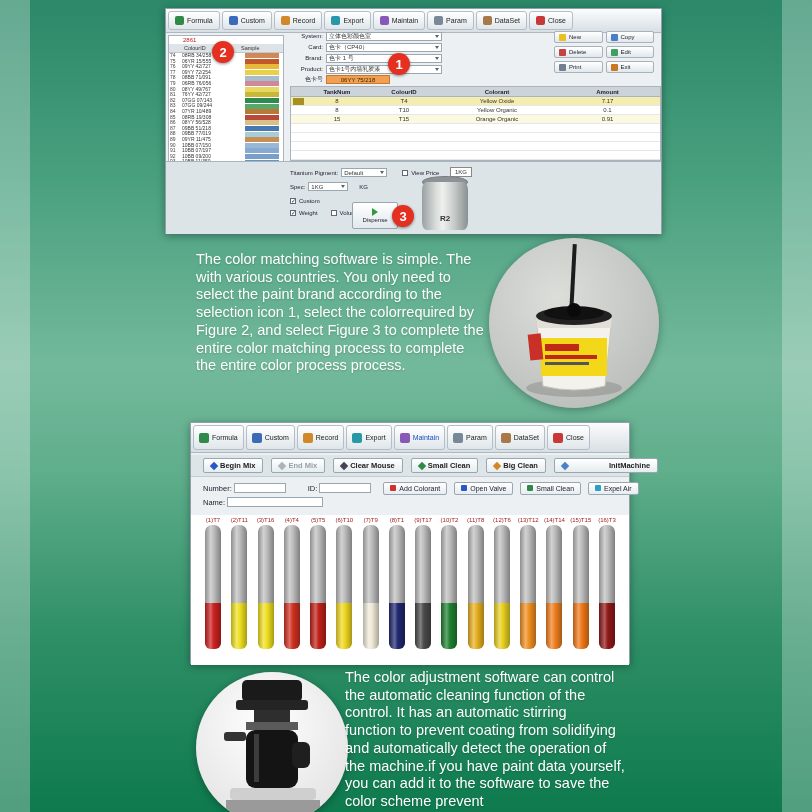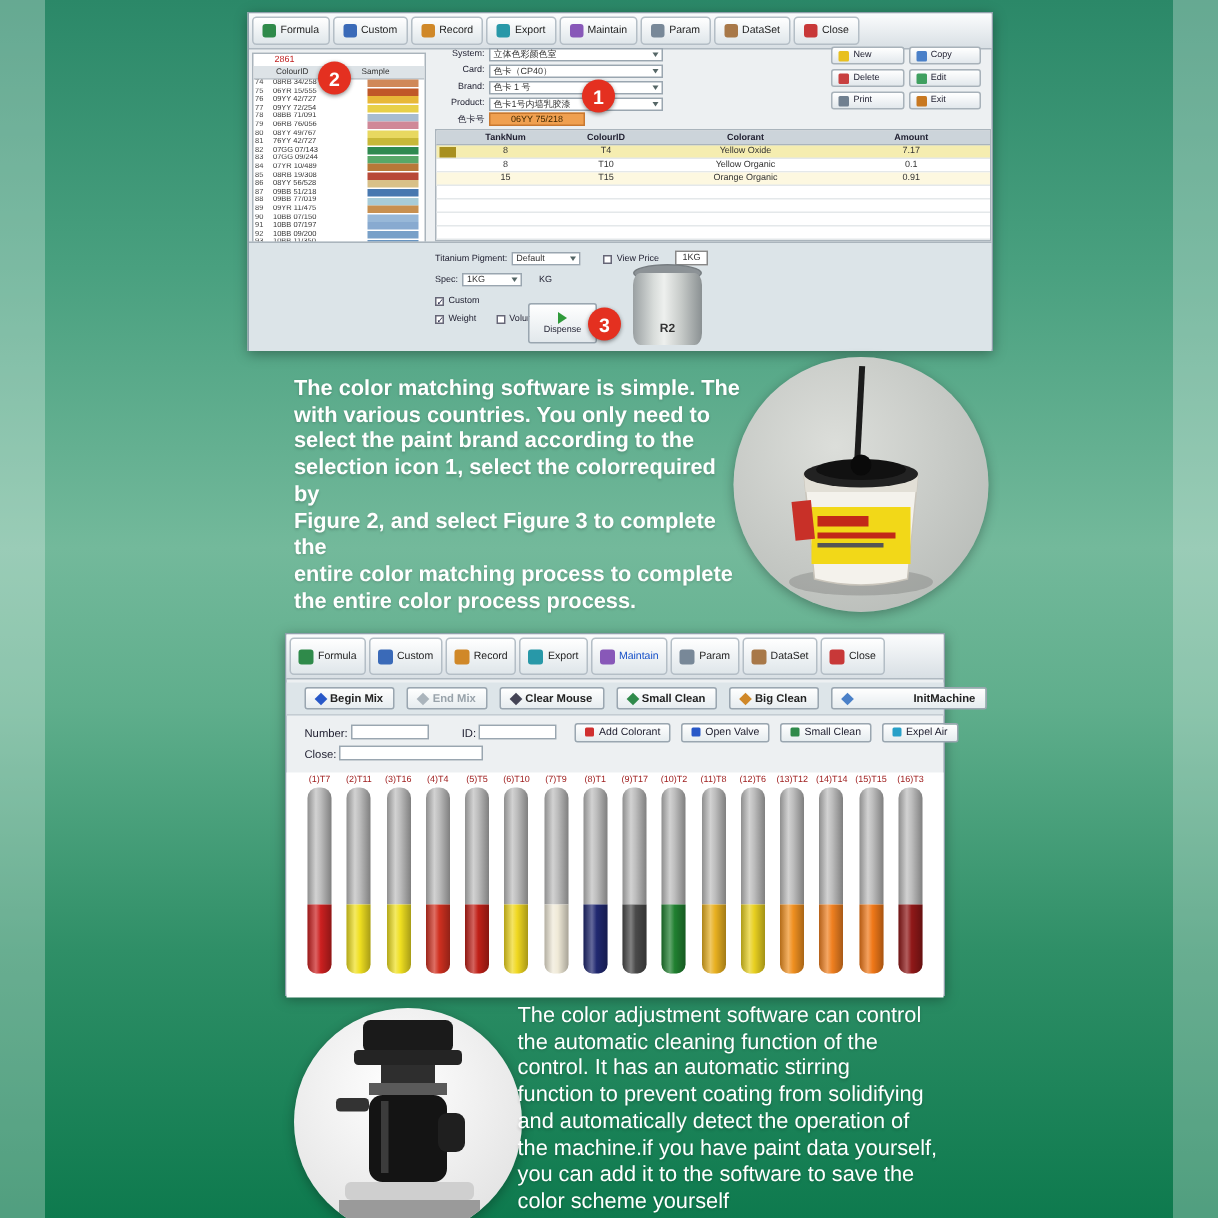--- a/index.html
+++ b/index.html
@@ -88,21 +88,21 @@
   .can-lid { position: absolute; left: 256px; top: 14px; width: 46px; height: 12px; border-radius: 50%;
              background: #8c9296; border: 1px solid #767c80; }
   .can-body { position: absolute; left: 256px; top: 20px; width: 46px; height: 48px; border-radius: 5px/8px;
               background: linear-gradient(90deg,#9aa0a2,#d8dcda 30%,#eef0ee 45%,#c6cac8 70%,#8a9092); }
   .can-code { position: absolute; left: 256px; top: 52px; width: 46px; text-align: center; font-size: 8px;
               font-weight: bold; color: #333; }
 
   
   .desc { position: absolute; color: #fff; font-size: 14.5px; line-height: 17.7px;
           text-shadow: 0 1px 2px rgba(0,0,0,.18); }
-  .desc1 { left: 196px; top: 251px; width: 300px; font-weight: bold; }
+  .desc1 { left: 196px; top: 251px; width: 300px; }
   .desc2 { left: 345px; top: 669px; width: 316px; }
 
   
   .photo { position: absolute; border-radius: 50%; overflow: hidden; box-shadow: 0 2px 8px rgba(0,0,0,.3); }
   .photo1 { left: 489px; top: 238px; width: 170px; height: 170px;
             background: radial-gradient(circle at 40% 35%, #dcdeda, #b2b6b2); }
   .photo2 { left: 196px; top: 672px; width: 152px; height: 152px;
             background: radial-gradient(circle at 45% 35%, #ffffff, #dcdcdc); }
 
   
@@ -682,21 +682,21 @@
           </span>
 
           <span class="mbtn">
             <span class="mico" style="background: rgb(40, 160, 200);"></span>
             <span>Expel Air</span>
           </span>
         </span>
     </div>
 
     <div class="s2-namerow">
-      <span class="f2label">Close:</span>
+      <span class="f2label">Name:</span>
       <input class="f2input" style="width: 96px;" value="">
     </div>
 
     <div class="s2-canisters">
 
         <div class="slot">
           <div class="slabel">(1)T7</div>
           <div class="tube">
             <div class="tube-gray"></div>
             <div class="tube-color" style="background: rgb(204, 32, 32);"></div>
@@ -849,15 +849,15 @@
       <div>control. It has an automatic stirring</div>
 
       <div>function to prevent coating from solidifying</div>
 
       <div>and automatically detect the operation of</div>
 
       <div>the machine.if you have paint data yourself,</div>
 
       <div> you can add it to the software to save the</div>
 
-      <div>color scheme yourself</div>
+      <div>color scheme prevent</div>
     </div>
 </div>
 
 </body></html>

